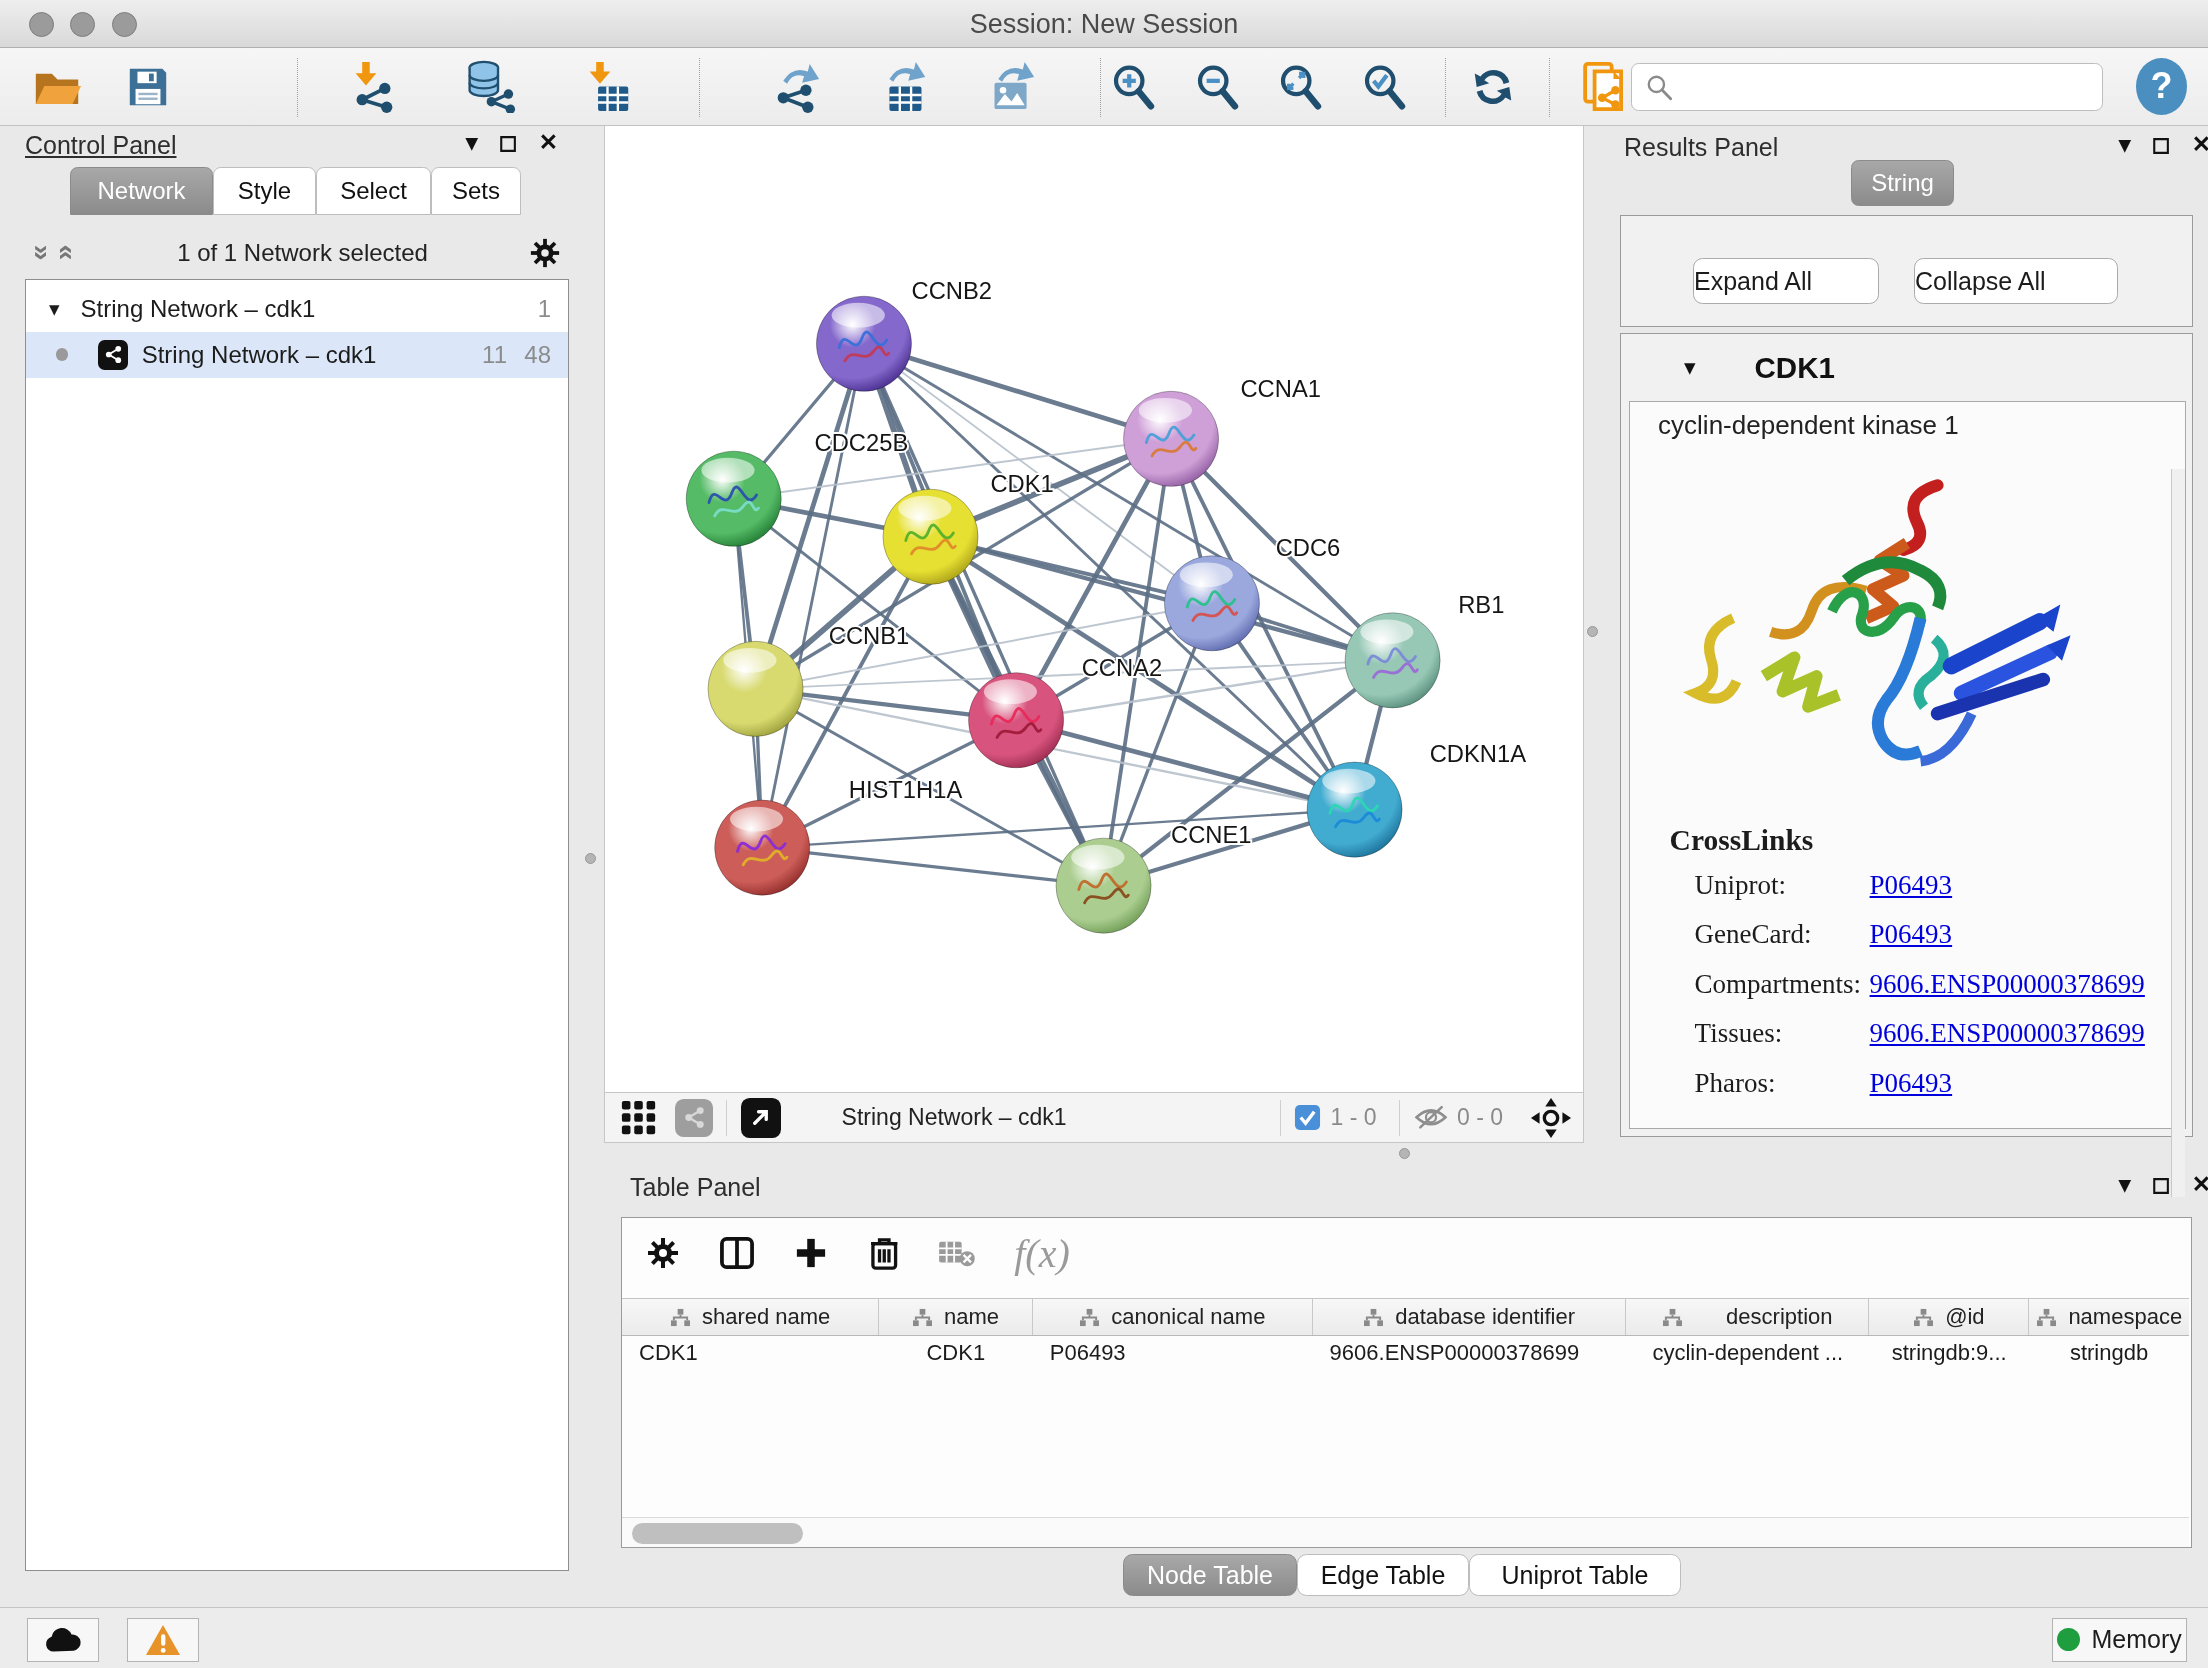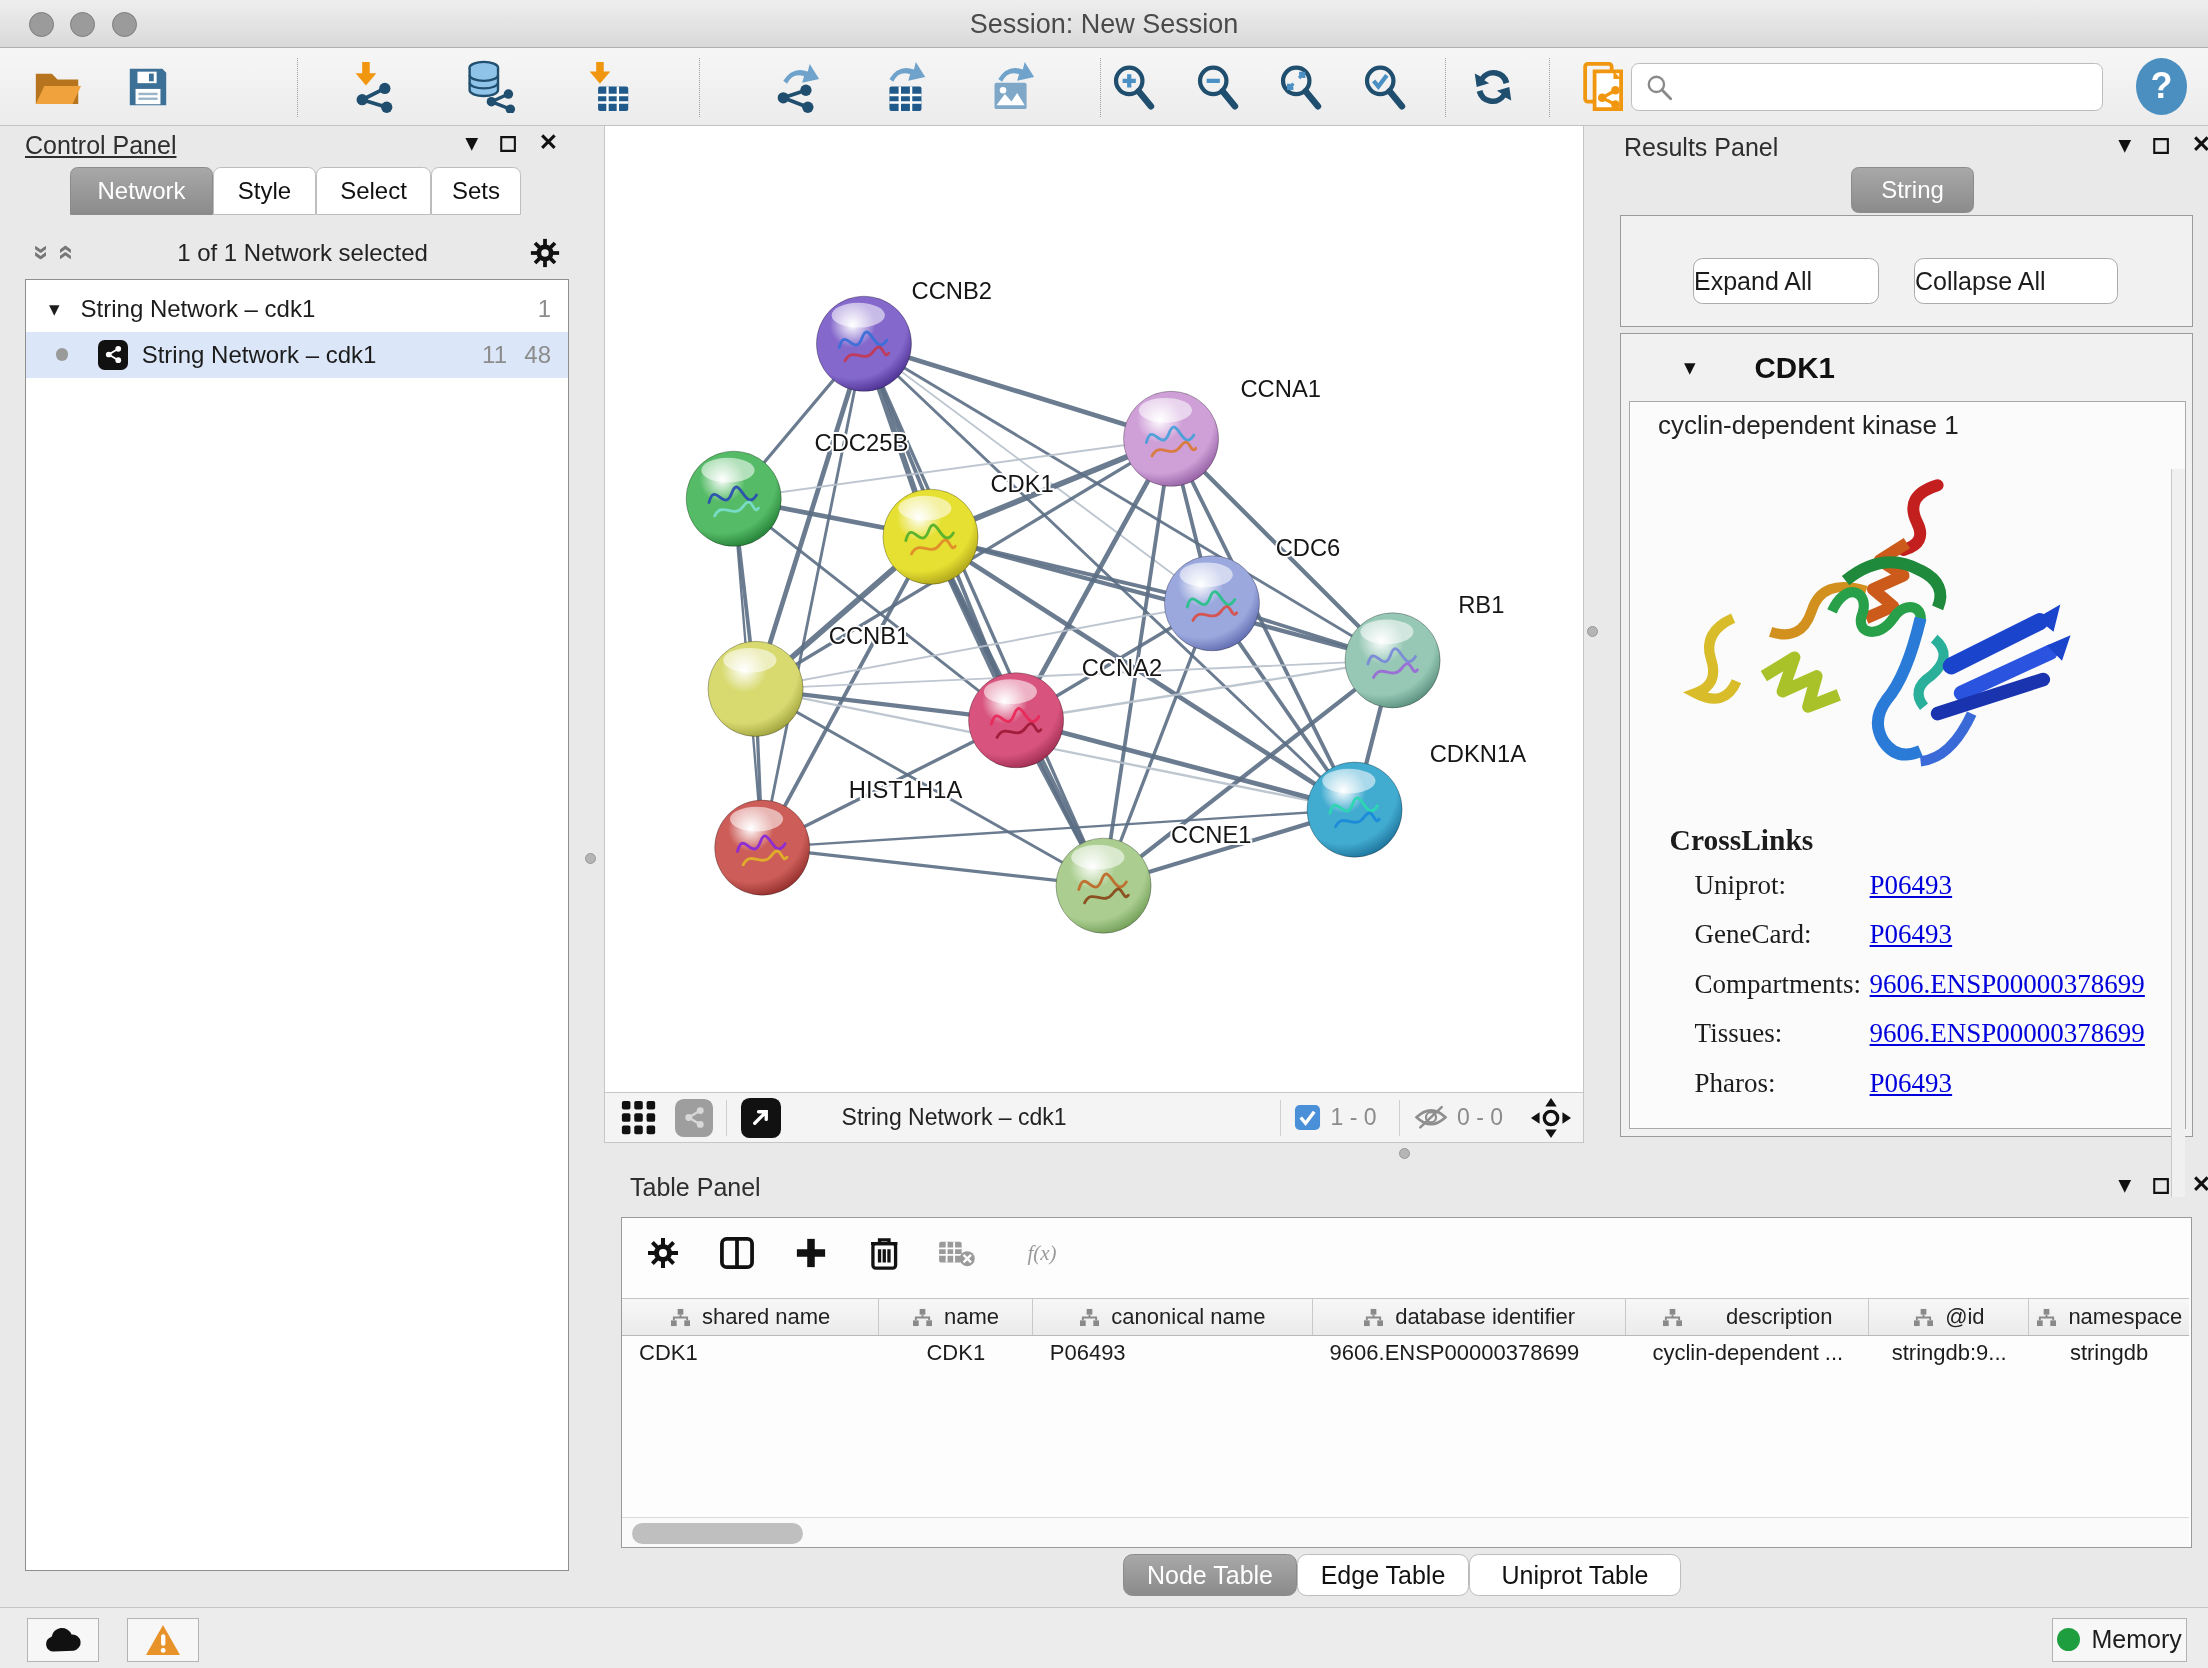--- a/index.html
+++ b/index.html
@@ -55,21 +55,21 @@
   #net-bar { left:604px; top:1092px; width:980px; height:51px; background:#f4f4f4;
     border:1px solid #c6c6c6; display:flex; align-items:center; }
   #net-bar .lbl { font-size:23px; color:#222; margin-left:61px; }
   #net-bar .cnt { font-size:23px; color:#8a8a8a; margin:0 9.5px; }
   .bar-sep { width:1px; height:36px; background:#cfcfcf; margin:0 13.3px; }
   .dot-splitter { width:11.4px; height:11.4px; border-radius:50%; background:#b5b5b5; border:1px solid #989898; }
 
   
   #rp-title { left:1624px; top:133px; }
   #rp-ctls { left:2119px; top:131px; width:95px; display:flex; gap:21px; }
-  #rp-tab { left:1851px; top:167px; width:123px; height:46px; border-radius:7.6px; }
+  #rp-tab { left:1851px; top:160px; width:103px; height:46px; border-radius:7.6px; }
   #rp-box1 { left:1620px; top:215px; width:573px; height:112px; background:#f1f1f1; border:1.9px solid #9a9a9a; }
   .rp-btn { position:absolute; top:42px; height:46px; background:#fff; border:1px solid #ababab;
     border-radius:9.5px; font-size:25px; display:flex; align-items:center; justify-content:flex-start; }
   #rp-box2 { left:1620px; top:333px; width:573px; height:804px; background:#f1f1f1; border:1.9px solid #9a9a9a; }
   #rp-gene-hdr { position:absolute; left:0; top:0; width:100%; height:67px; display:flex; align-items:center; }
   #rp-gene-hdr .tri { margin-left:63px; font-size:23px; color:#111; }
   #rp-gene-hdr .gene { margin-left:59px; font-size:29.5px; font-weight:bold; color:#111; }
   #rp-inner { position:absolute; left:7.6px; top:67px; width:557px; height:728px;
     background:#fbfbfb; border:1px solid #a8a8a8; }
   #rp-desc { position:absolute; left:28.5px; top:7.6px; font-size:26px; color:#222; }
@@ -78,21 +78,21 @@
   .xl-row { position:absolute; left:65px; width:476px; font-size:27px; }
   .xl-row .v { position:absolute; left:175px; color:#0000dd; text-decoration:underline; }
   #rp-scroll { position:absolute; right:0; top:67px; width:13.3px; height:728px;
     background:#f0f0f0; border-left:1px solid #c8c8c8; }
 
   
   #tp-title { left:630px; top:1173px; }
   #tp-ctls { left:2119px; top:1171px; width:95px; display:flex; gap:21px; }
   #tp-box { left:621px; top:1217px; width:1571px; height:331px; background:#fdfdfd; border:1.9px solid #9a9a9a; }
   .tp-tool { position:absolute; top:11.4px; width:48px; height:48px; display:flex; align-items:center; justify-content:center; }
-  #tp-fx { font-family:"Liberation Serif", serif; font-style:italic; font-size:21px; color:#9a9a9a; }
+  #tp-fx { font-family:"Liberation Serif", serif; font-style:italic; font-size:40px; color:#9a9a9a; }
   #tp-table { position:absolute; left:0px; top:80px; width:1567px; }
   #tp-table .hrow { display:flex; height:38px; background:linear-gradient(#f7f7f7,#ebebeb);
     border-top:1px solid #c4c4c4; border-bottom:1px solid #b8b8b8; }
   .hcell { display:flex; align-items:center; justify-content:center; gap:11.4px;
     font-size:22px; color:#222; border-right:1px solid #c8c8c8; overflow:hidden; white-space:nowrap; }
   #tp-table .drow { display:flex; height:34px; align-items:center; }
   .dcell { font-size:22px; overflow:hidden; white-space:nowrap; }
   .c0{width:257px;} .c1{width:154px;} .c2{width:280px;} .c3{width:314px;} .c4{width:243px;gap:43px;} .c5{width:160px;} .c6{width:160px; border-right:none;}
   .dcell.c0,.dcell.c2,.dcell.c3 { padding-left:17px; text-align:left; }
   .dcell.c1,.dcell.c4,.dcell.c5,.dcell.c6 { text-align:center; }

